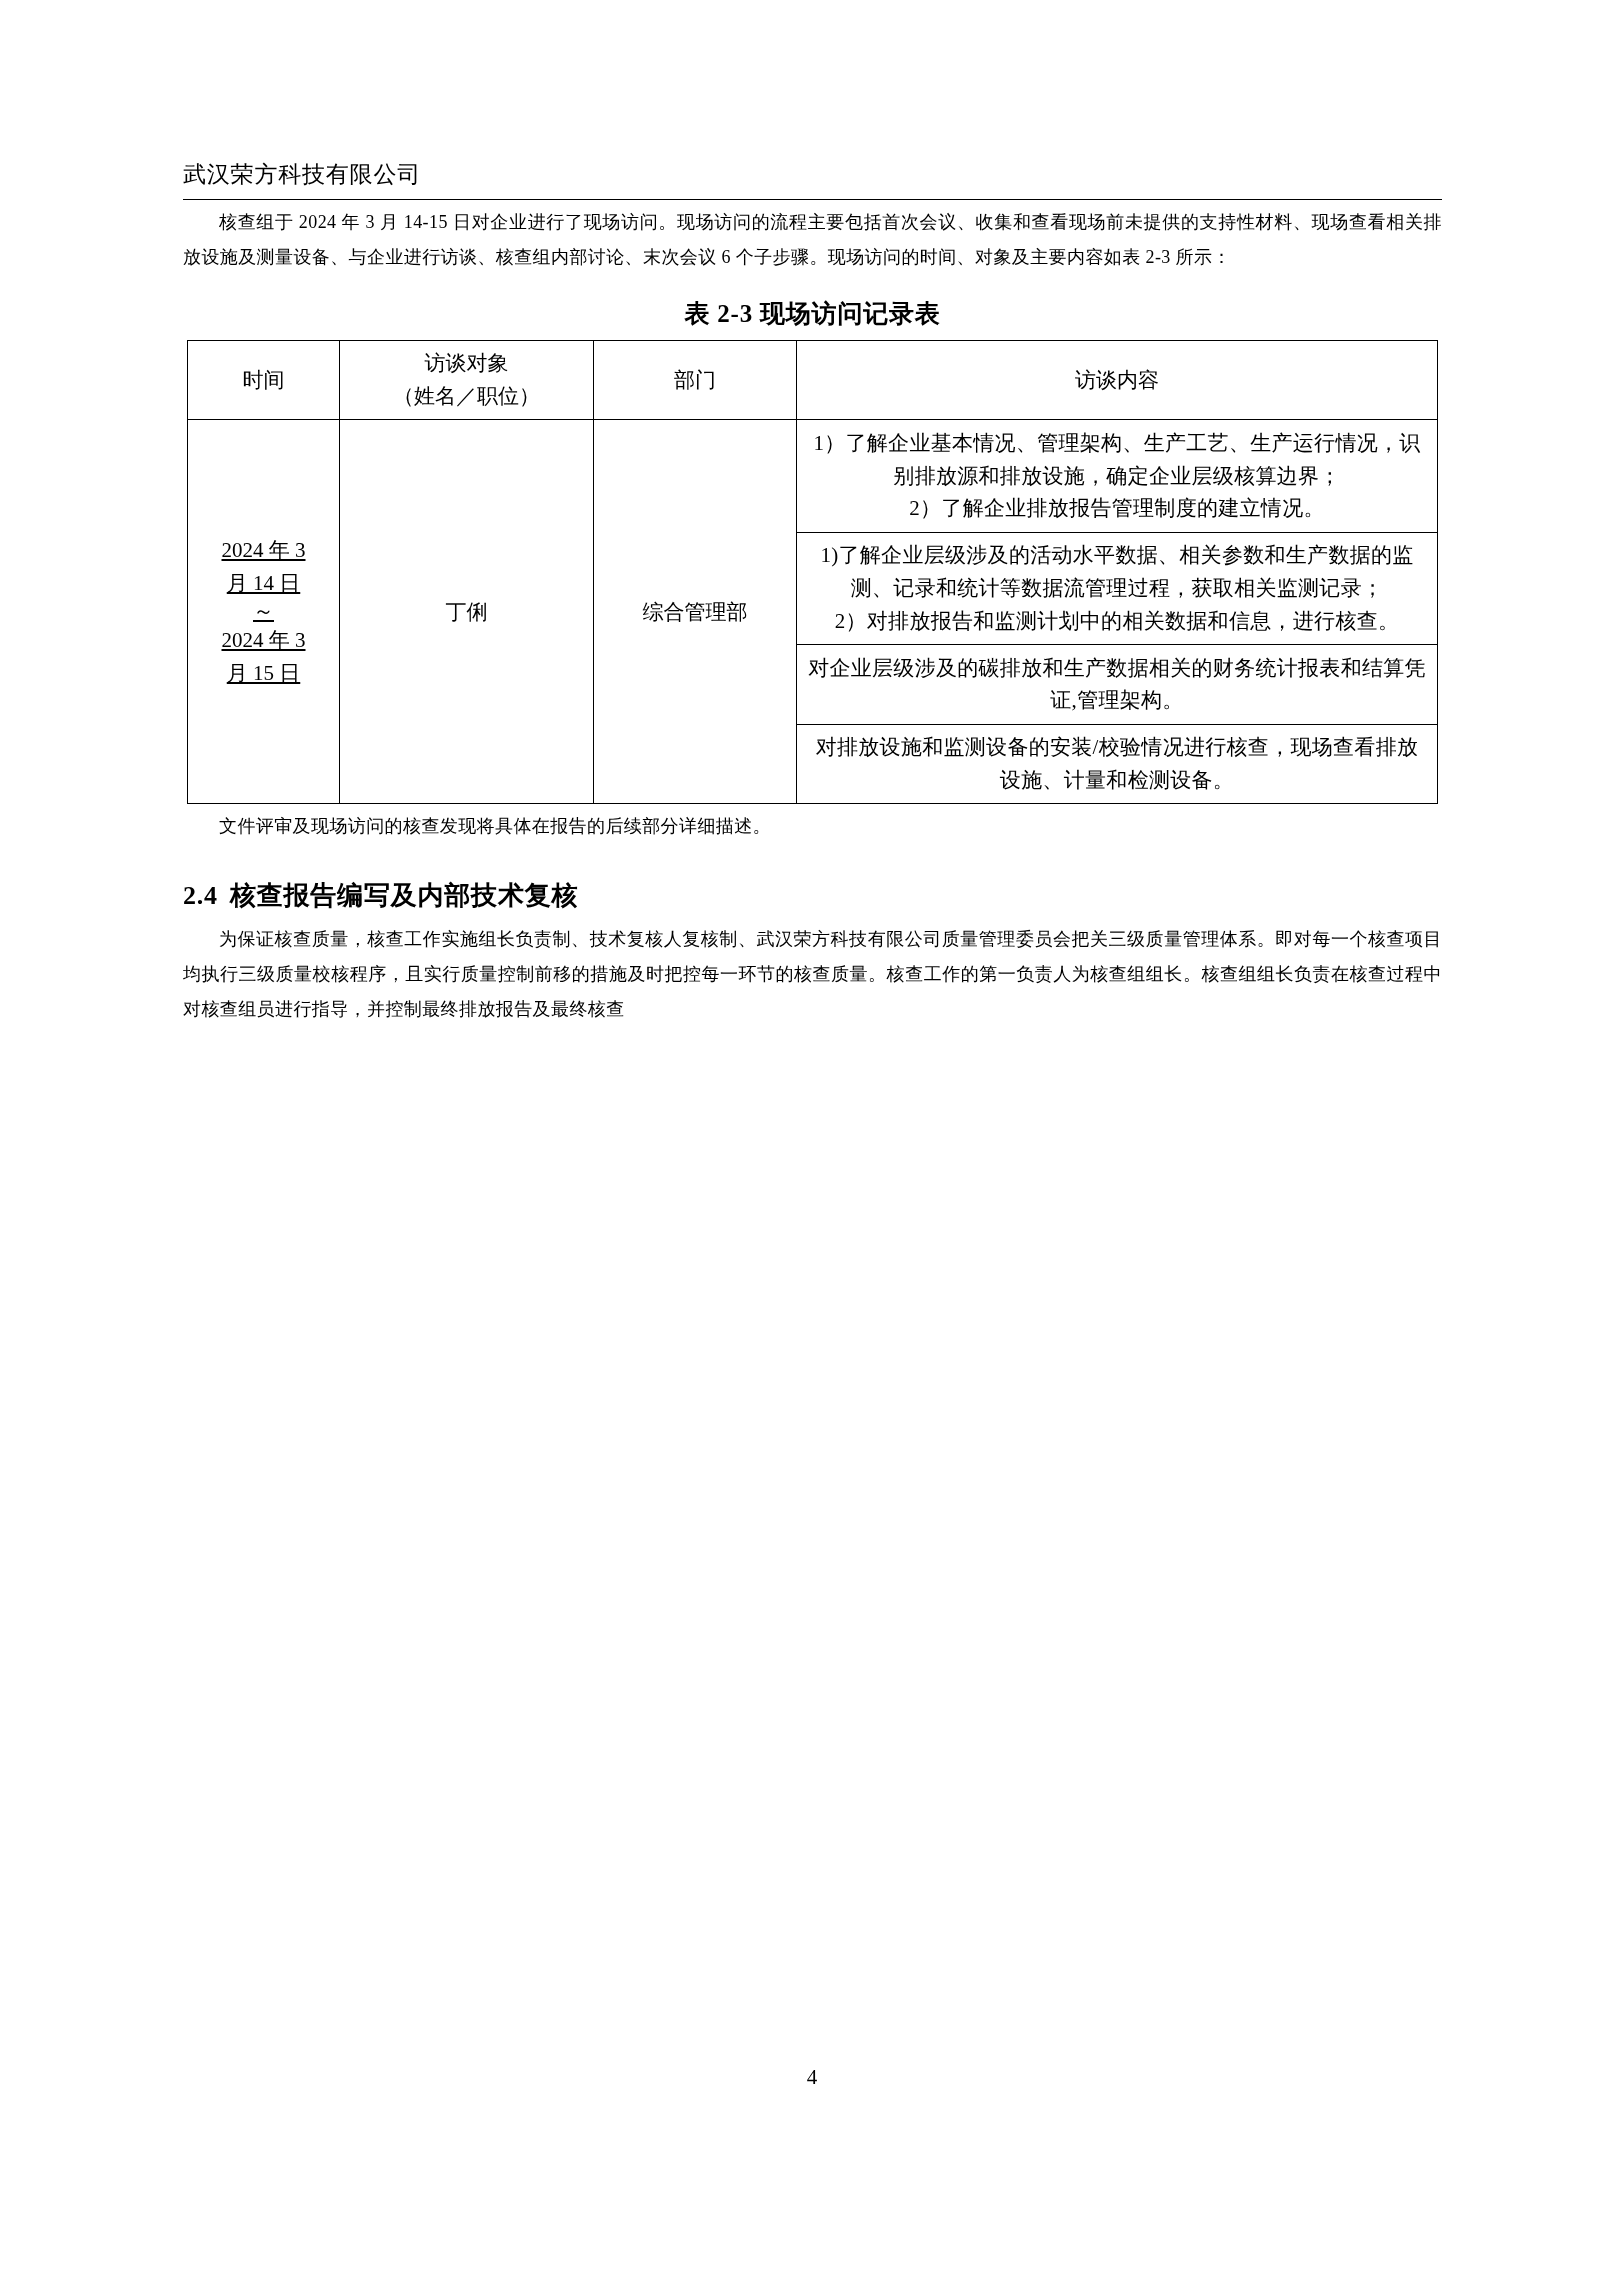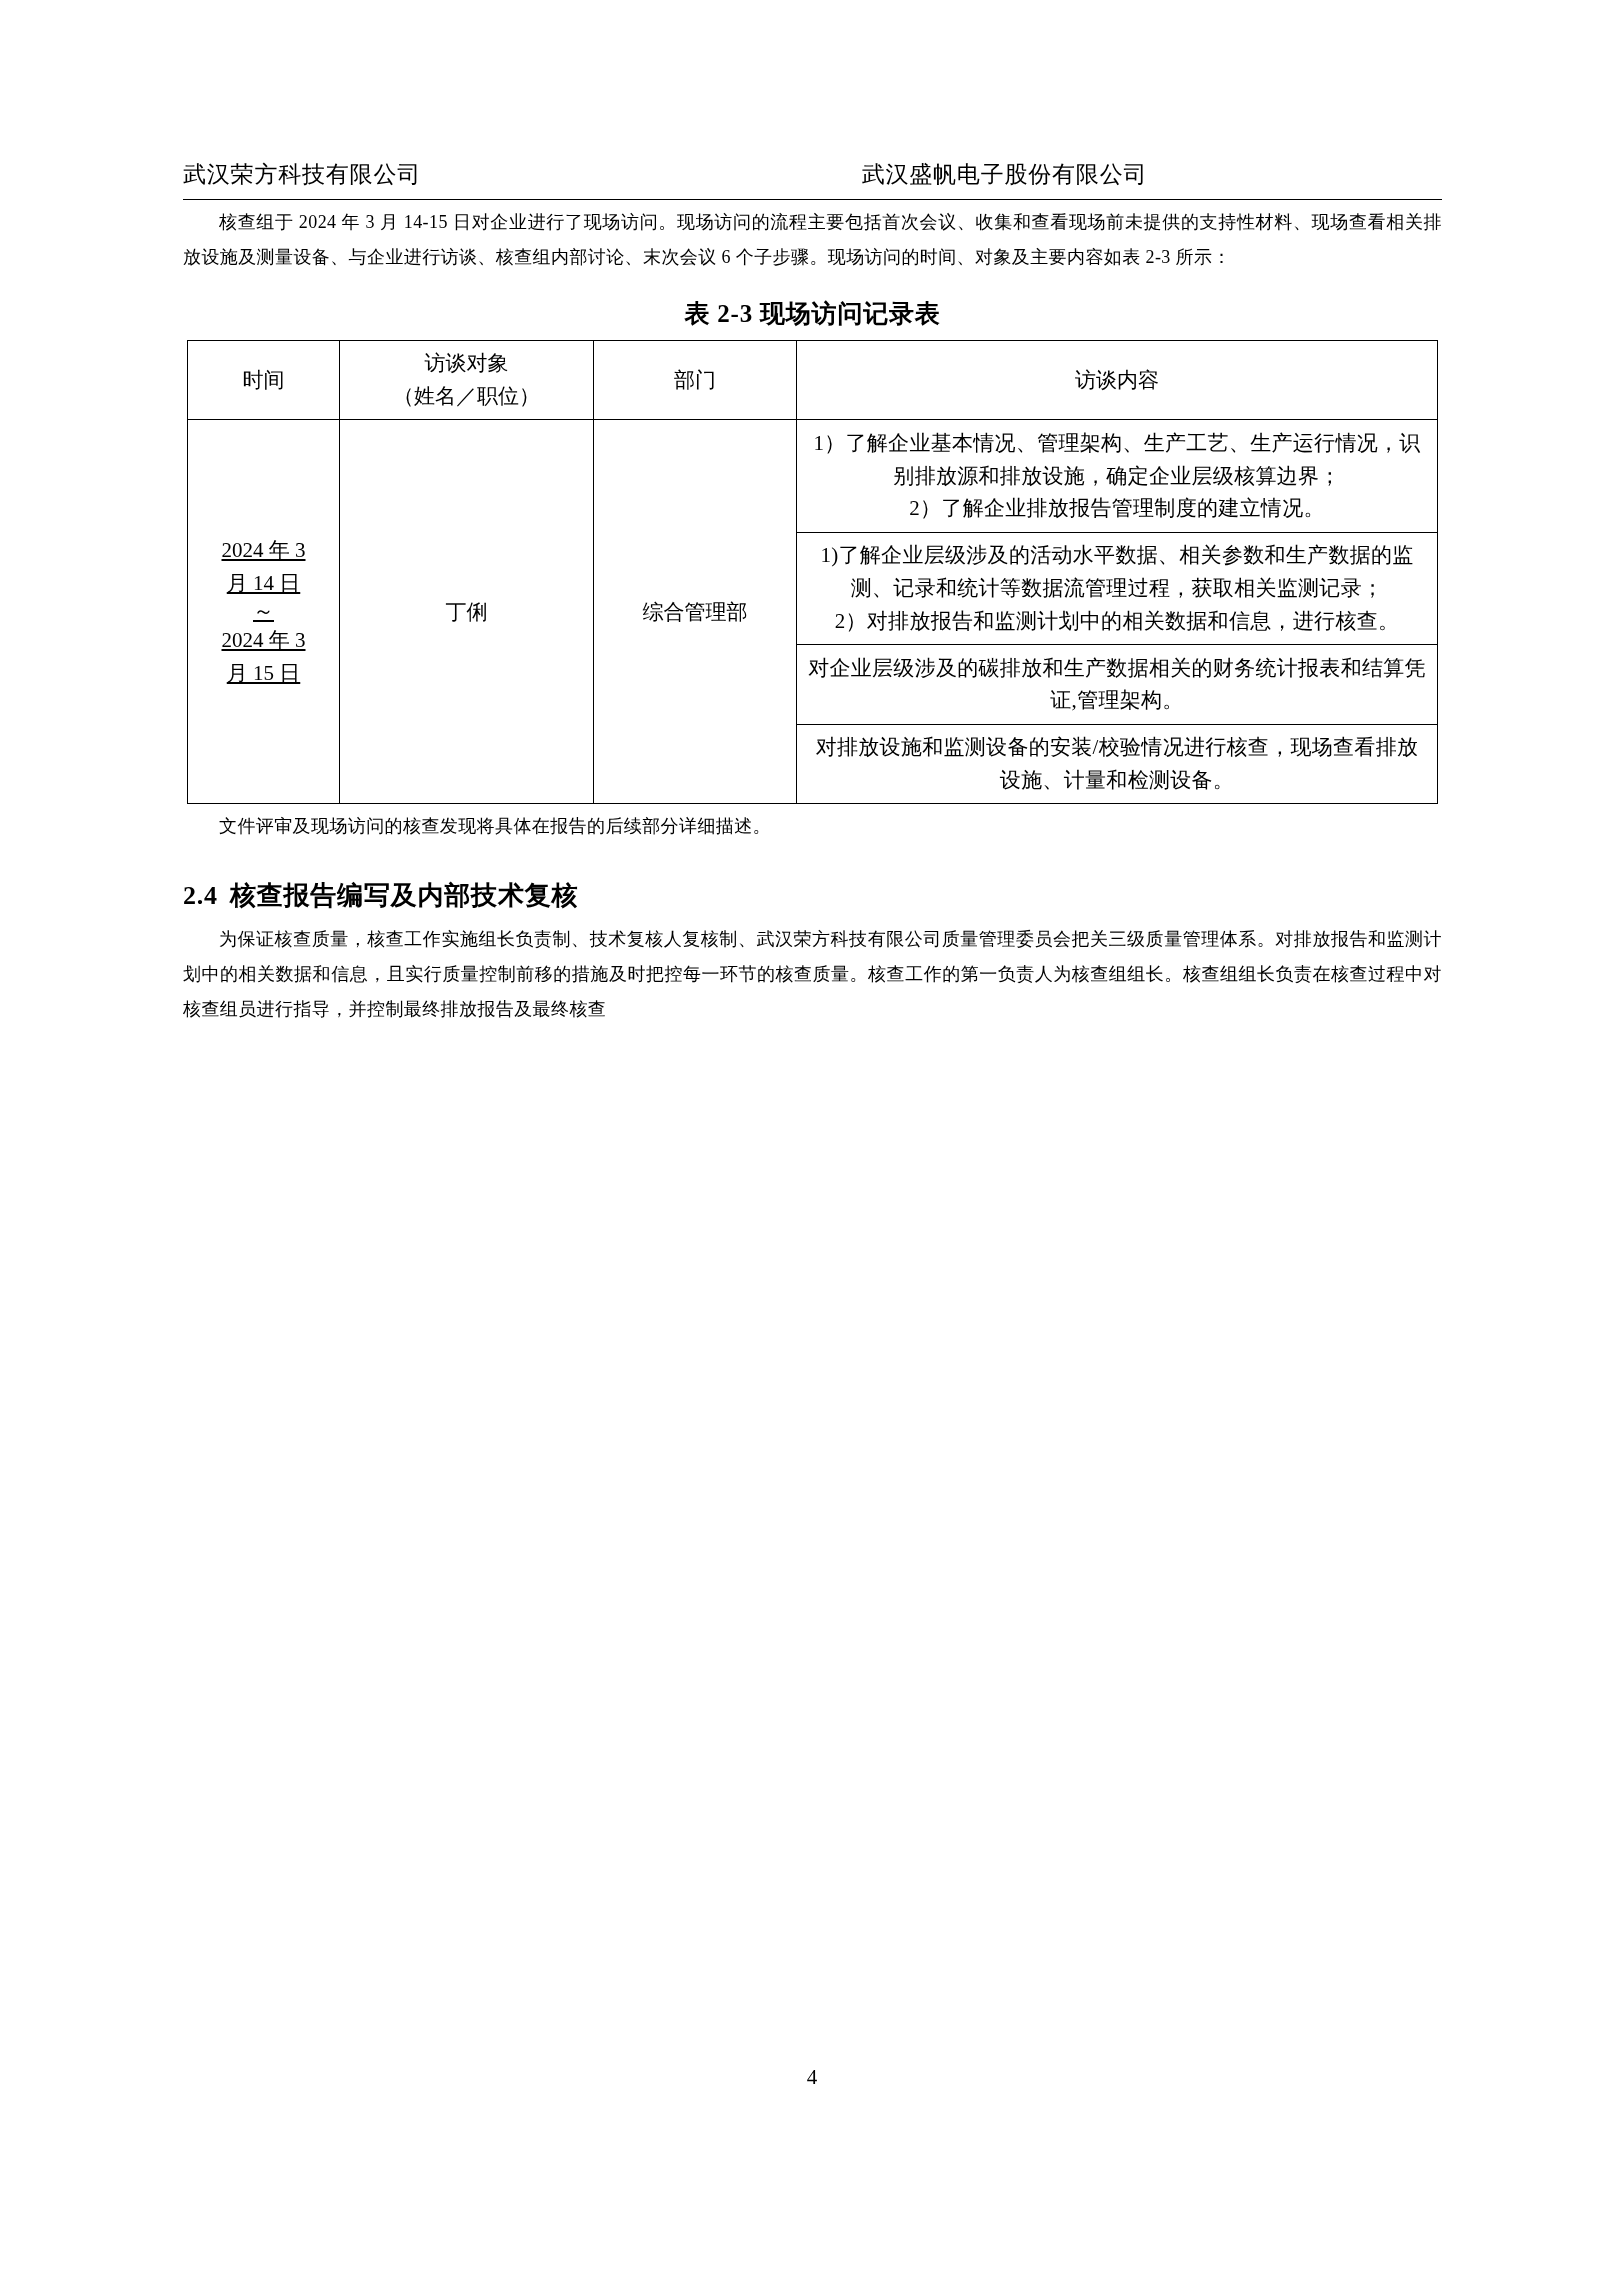--- a/index.html
+++ b/index.html
@@ -130,21 +130,20 @@
   }
 </style>
 </head>
 <body>
 
 <div class="page">
   <div class="content">
 
     <div class="page-header">
       <div class="hdr-left">武汉荣方科技有限公司</div>
-      <div class="hdr-right">武汉盛帆电子股份有限公司</div>
     </div>
     <div class="header-rule"></div>
 
 
     <p class="body-text">核查组于 2024 年 3 月 14-15 日对企业进行了现场访问。现场访问的流程主要包括首次会议、收集和查看现场前未提供的支持性材料、现场查看相关排放设施及测量设备、与企业进行访谈、核查组内部讨论、末次会议 6 个子步骤。现场访问的时间、对象及主要内容如表 2-3 所示：</p>
 
     <div class="table-caption">表 2-3 现场访问记录表</div>
 
     <table class="record-table">
       <colgroup>
@@ -190,19 +189,19 @@
         </tr>
       </tbody>
     </table>
 
     <p class="body-text after-table">文件评审及现场访问的核查发现将具体在报告的后续部分详细描述。</p>
 
     <h2 class="section-heading">
       <span class="num">2.4</span><span>核查报告编写及内部技术复核</span>
     </h2>
 
-    <p class="body-text">为保证核查质量，核查工作实施组长负责制、技术复核人复核制、武汉荣方科技有限公司质量管理委员会把关三级质量管理体系。对排放报告和监测计划中的相关数据和信息，且实行质量控制前移的措施及时把控每一环节的核查质量。核查工作的第一负责人为核查组组长。核查组组长负责在核查过程中对核查组员进行指导，并控制最终排放报告及最终核查</p>
+    <p class="body-text">为保证核查质量，核查工作实施组长负责制、技术复核人复核制、武汉荣方科技有限公司质量管理委员会把关三级质量管理体系。即对每一个核查项目均执行三级质量校核程序，且实行质量控制前移的措施及时把控每一环节的核查质量。核查工作的第一负责人为核查组组长。核查组组长负责在核查过程中对核查组员进行指导，并控制最终排放报告及最终核查</p>
 
   </div>
 
   <div class="page-number">4</div>
 </div>
 
 
 </body></html>

